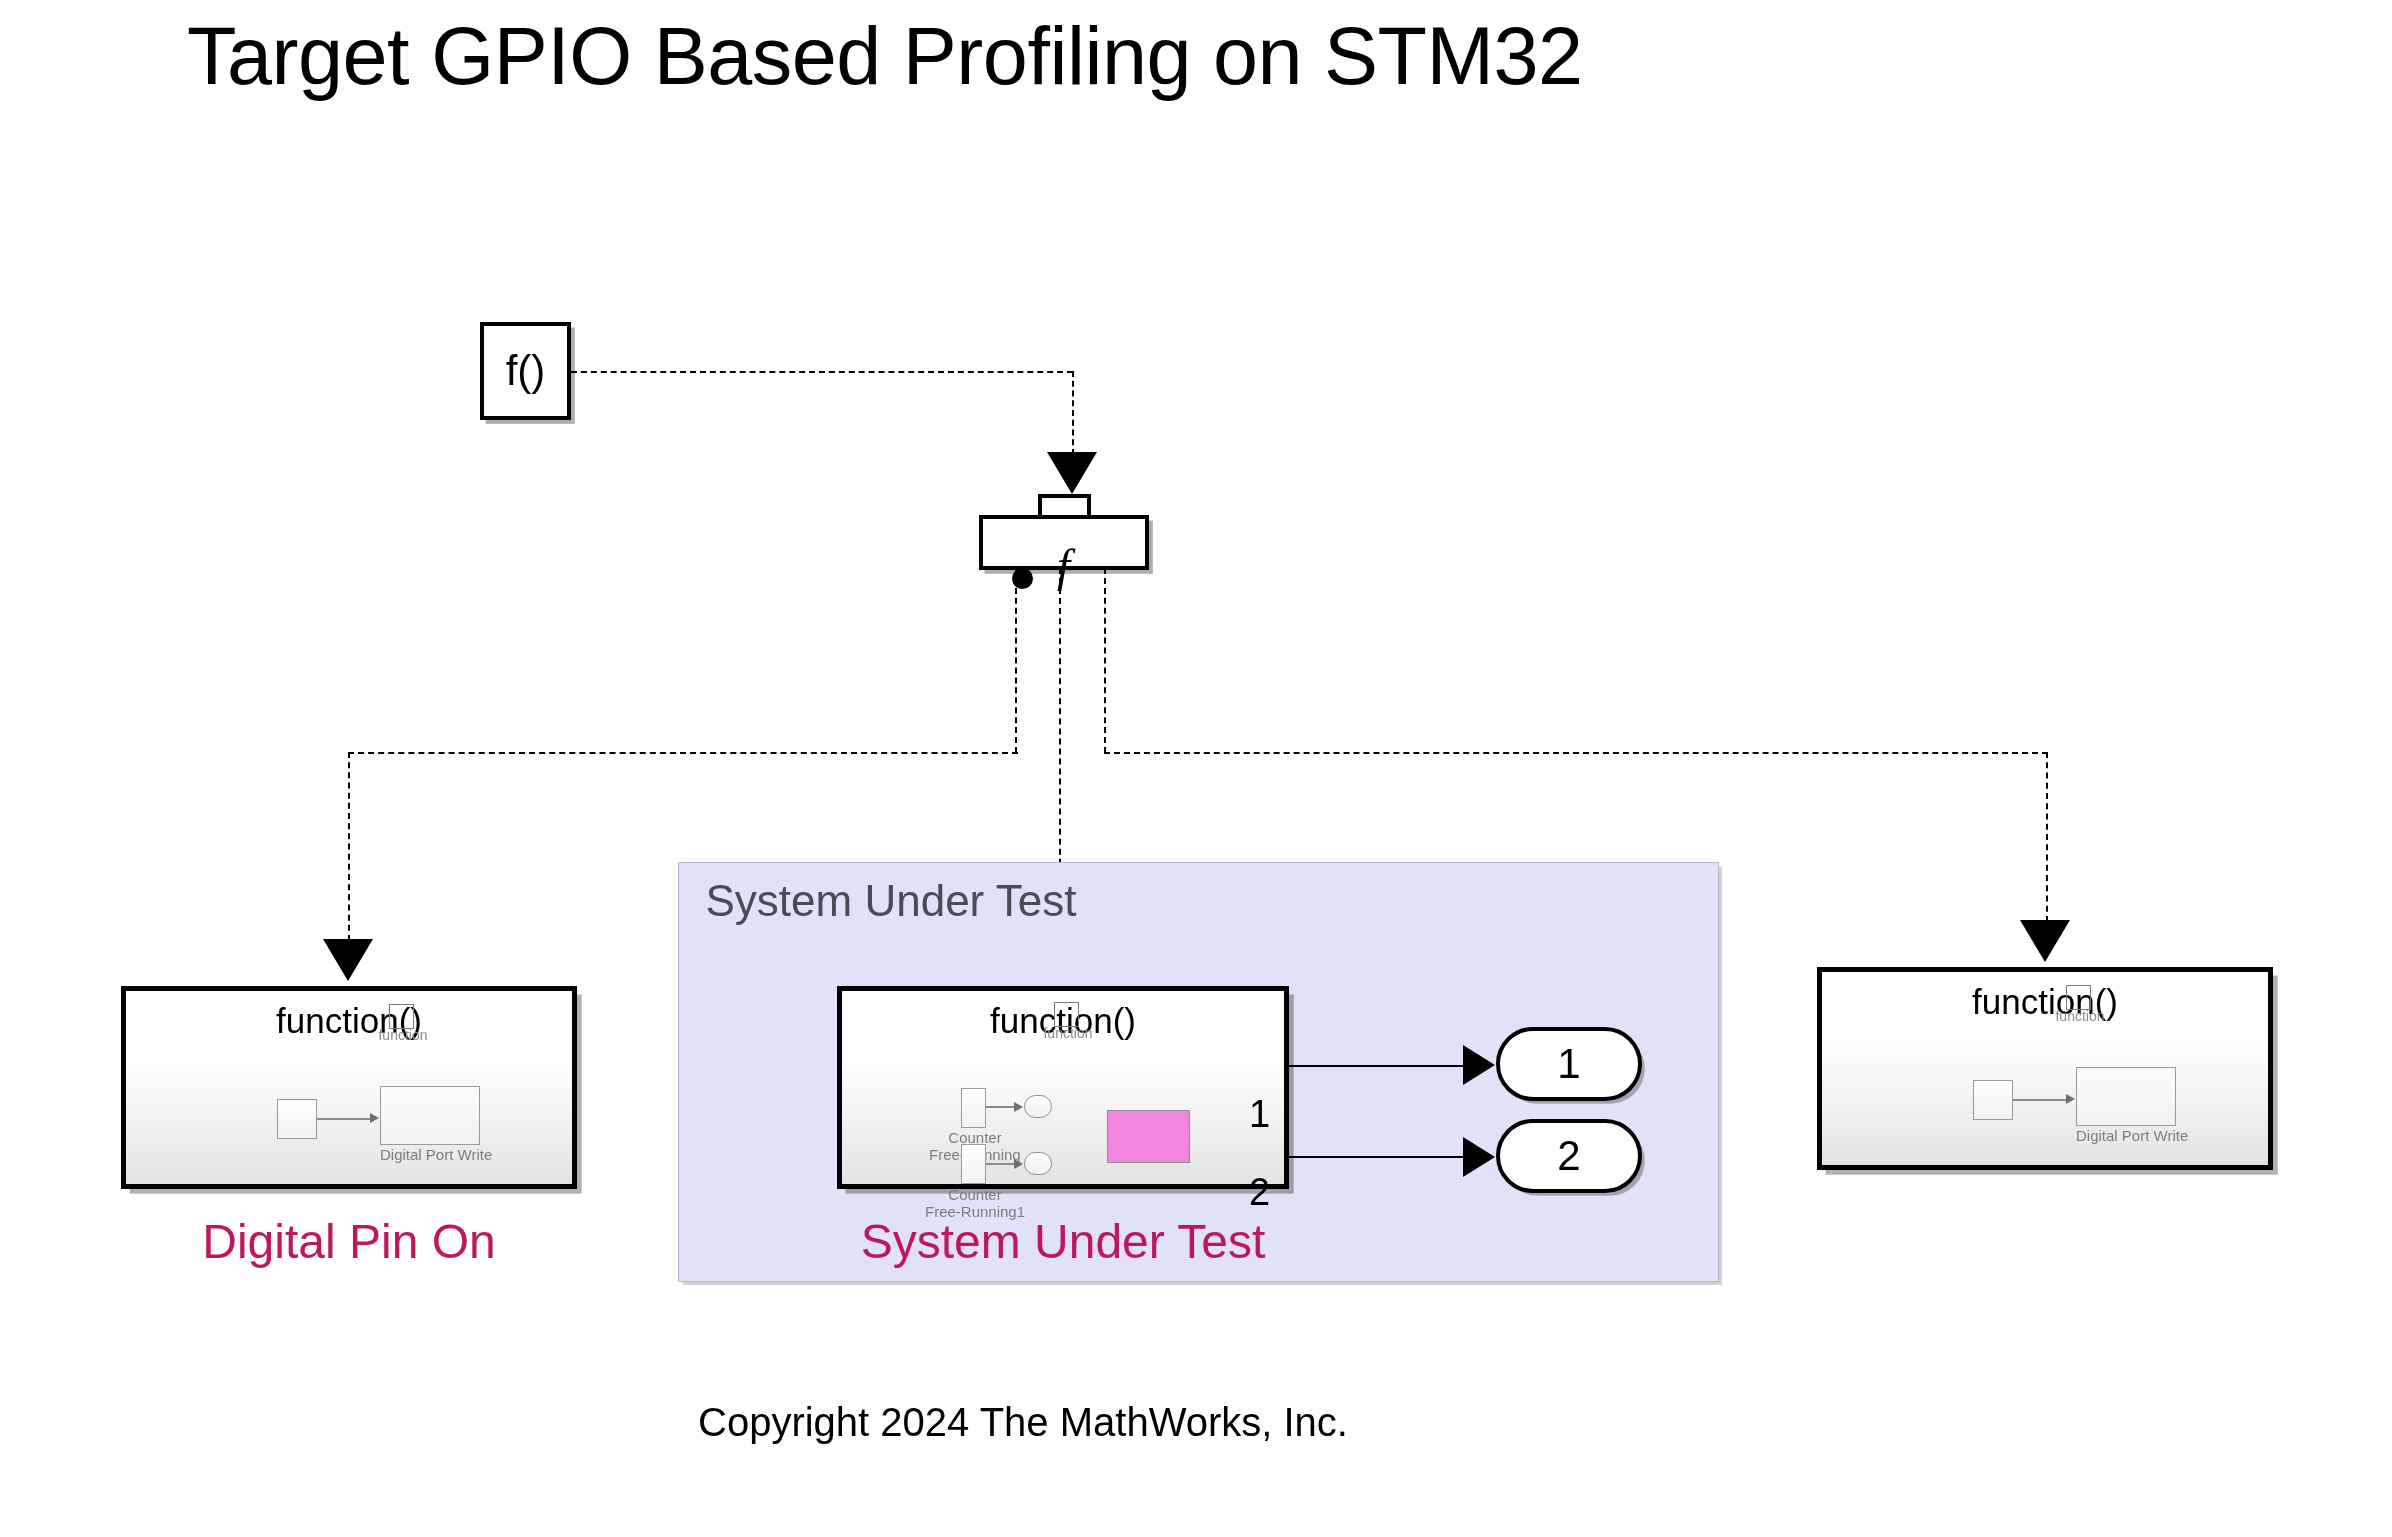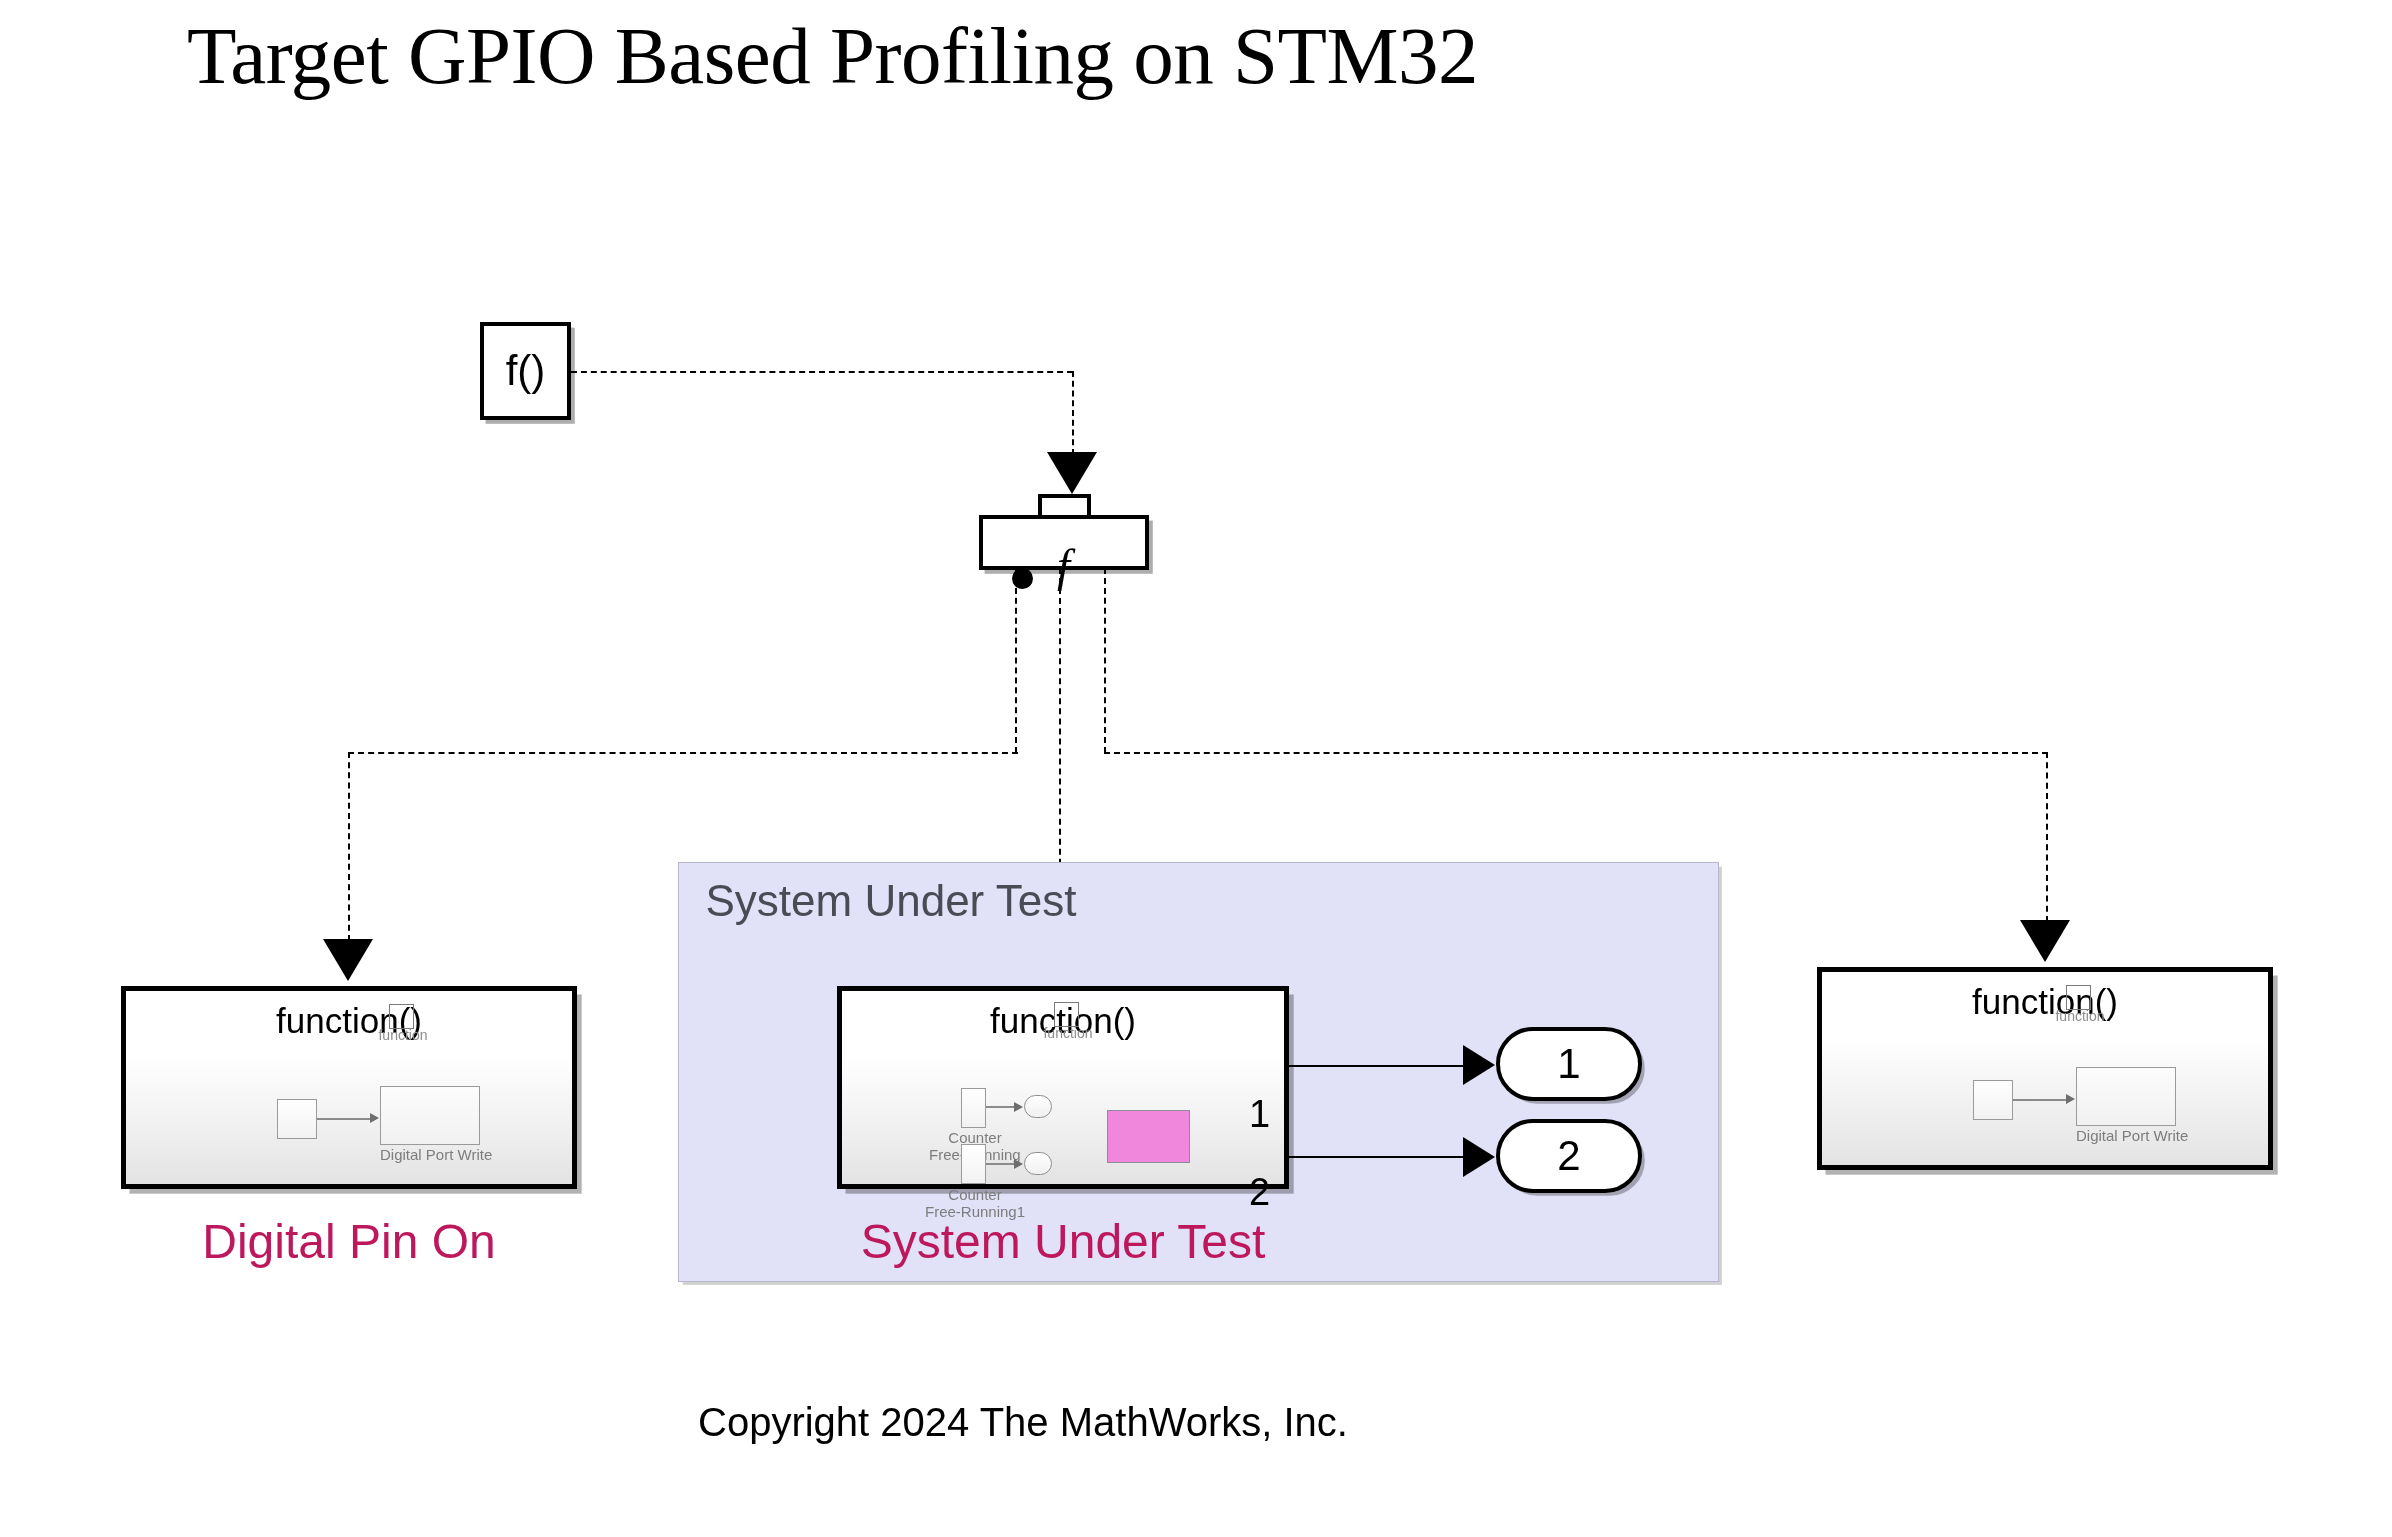--- a/index.html
+++ b/index.html
@@ -18,21 +18,20 @@
 
   
   #page-title {
     position: absolute;
     left: 187px;
     top: 9.5px;
     font-size: 81px;
     color: #000000;
     letter-spacing: -0.5px;
     white-space: nowrap;
-    font-family: Liberation Serif, serif;
   }
 
   
   #copyright {
     position: absolute;
     left: 698px;
     top: 1360px;
     font-size: 40px;
     color: #000000;
     white-space: nowrap;

